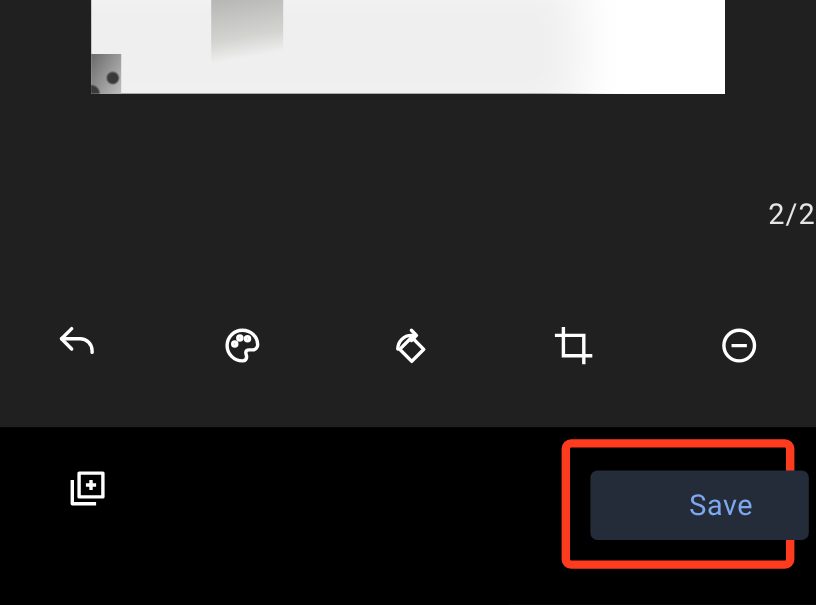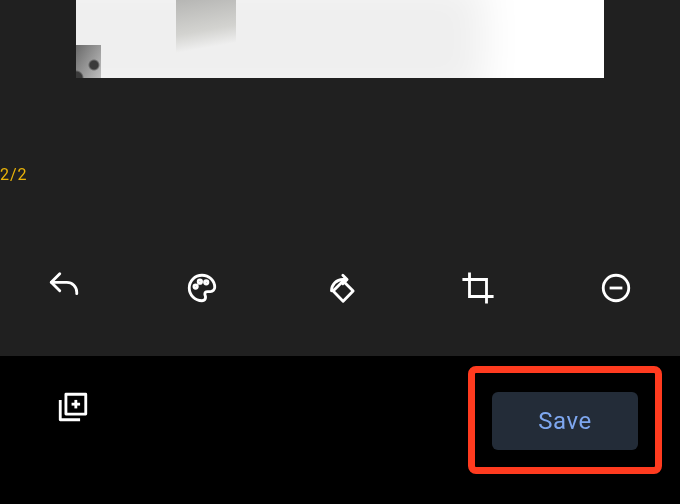--- a/index.html
+++ b/index.html
@@ -1,27 +1,27 @@
 <!DOCTYPE html>
 <html><head>
 <meta charset="utf-8">
 <style>
   html,body{margin:0;padding:0;width:680px;height:504px;background:#202020;font-family:Roboto,Arial,sans-serif;overflow:hidden;}
   .preview-area{position:absolute;left:76px;top:0;width:528px;height:78px;background:#efefef;box-shadow:inset -140px 0 40px -20px #fff;}
   .preview-edge{position:absolute;left:0;top:45px;width:25px;height:33px;background:radial-gradient(circle at 0 100%,#3a3a3a 0,#3a3a3a 6px,transparent 8px),radial-gradient(circle at 18px 20px,#3a3a3a 0,#3a3a3a 4px,transparent 6px),linear-gradient(120deg,#6a6a6a,#bfbfbf);}
   .preview-corner{position:absolute;left:100px;top:0;width:60px;height:78px;background:linear-gradient(170deg,#b6b6b4 0,#d3d3d0 40%,transparent 60%);}
-  .counter{position:absolute;left:0;top:165px;width:680px;text-align:left;color:#eab308;font-size:16px;letter-spacing:1px;}
+  .counter{position:absolute;left:0;top:165px;width:680px;text-align:right;color:#e5e5e5;font-size:24px;letter-spacing:1px;}
   .toolbar{position:absolute;top:262px;left:0;width:680px;height:56px;display:flex;justify-content:space-between;align-items:center;padding:0 46px;box-sizing:border-box;}
   .tool{width:36px;height:36px;display:flex;align-items:center;justify-content:center;}
   .tool svg{width:34px;height:34px;stroke:#fff;fill:none;}
   .bottom-bar{position:absolute;left:0;top:356px;width:680px;height:148px;background:#000;}
   .add-btn{position:absolute;left:56px;top:34px;width:34px;height:34px;}
   .add-btn svg{width:34px;height:34px;stroke:#fff;fill:none;}
   .highlight{position:absolute;left:468px;top:10px;width:194px;height:108px;border:7px solid #ff3b1f;border-radius:8px;box-sizing:border-box;}
-  .save-btn{position:absolute;left:492px;top:36px;width:146px;height:58px;background:#232c38;border-radius:6px;display:flex;align-items:center;justify-content:center;color:#7ea7ef;font-size:24px;letter-spacing:0.5px;}
+  .save-btn{position:absolute;left:492px;top:36px;width:146px;height:58px;background:#232c38;border-radius:6px;display:flex;align-items:center;justify-content:center;color:#7ea7ef;font-size:24px;letter-spacing:0.5px;padding-left:36px;}
 </style>
 </head>
 <body>
 
 <div class="preview-area">
   <div class="preview-edge"></div>
   <div class="preview-corner"></div>
 </div>
 
 <div class="counter">2/2</div>

